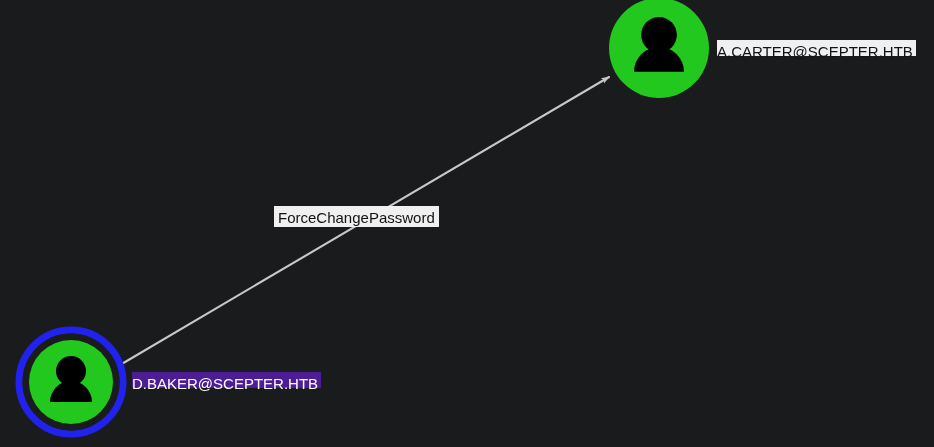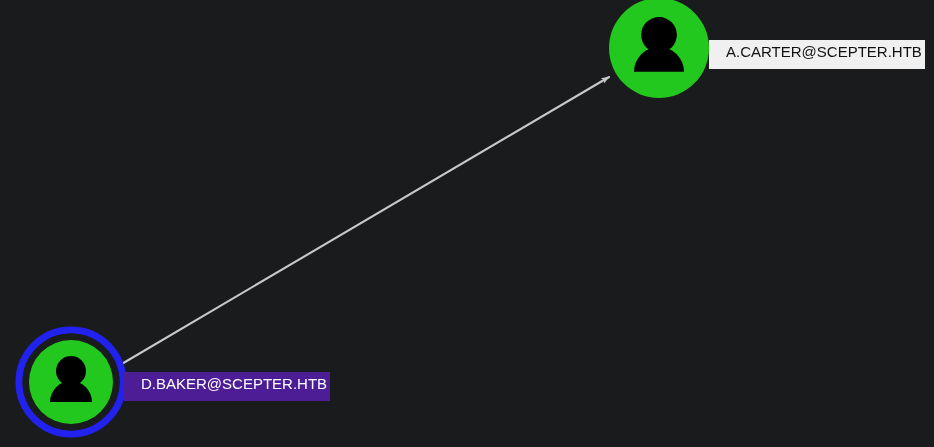--- a/index.html
+++ b/index.html
@@ -21,25 +21,26 @@
     left: 0;
     top: 0;
     width: 934px;
     height: 447px;
   }
   .node-label {
     position: absolute;
     font-family: "Liberation Sans", sans-serif;
     font-size: 15px;
     line-height: 21px;
-    height: 29px;
+    height: 16px;
     white-space: nowrap;
-    padding: 1px 3px 1px 17px;
+    padding: 1px 3px 1px 0;
     box-sizing: border-box;
     letter-spacing: 0px;
+    margin-left: 8px;
   }
   .node-label.plain {
     background: #f0f0f0;
     color: #111214;
   }
   .node-label.selected {
     background: #2222ee;
     color: #ffffff;
   }
   .edge-label {
@@ -91,14 +92,15 @@
       <g id="node-1-glyph" fill="#000000" transform="translate(71,382) scale(1)">
         <use href="#user-glyph"></use>
       </g>
     </g>
   </svg>
 
   <div id="label-node-0" class="node-label plain" style="left: 709px; top: 40px; background: rgb(240, 240, 240); color: rgb(17, 18, 20);">A.CARTER@SCEPTER.HTB</div>
 
   <div id="label-node-1" class="node-label selected" style="left: 124px; top: 372px; background: #4c1d95; color: rgb(255, 255, 255);">D.BAKER@SCEPTER.HTB</div>
 
+  <div id="label-edge-0" class="edge-label" style="left: 274px; top: 206px; background: rgb(240, 240, 240); color: rgb(17, 18, 20);">ForceChangePassword</div>
 
 </div>
 
 </body></html>

